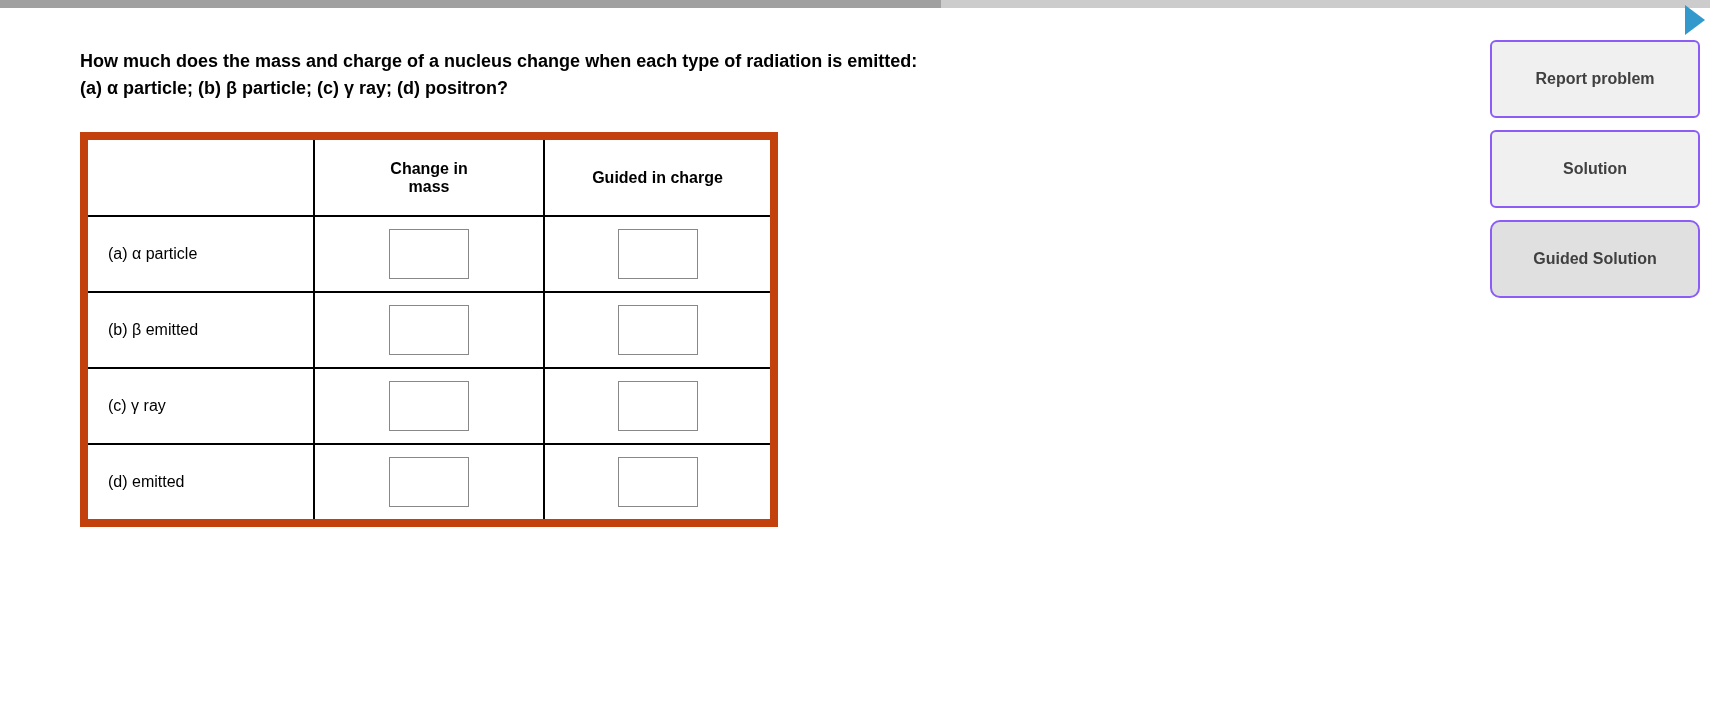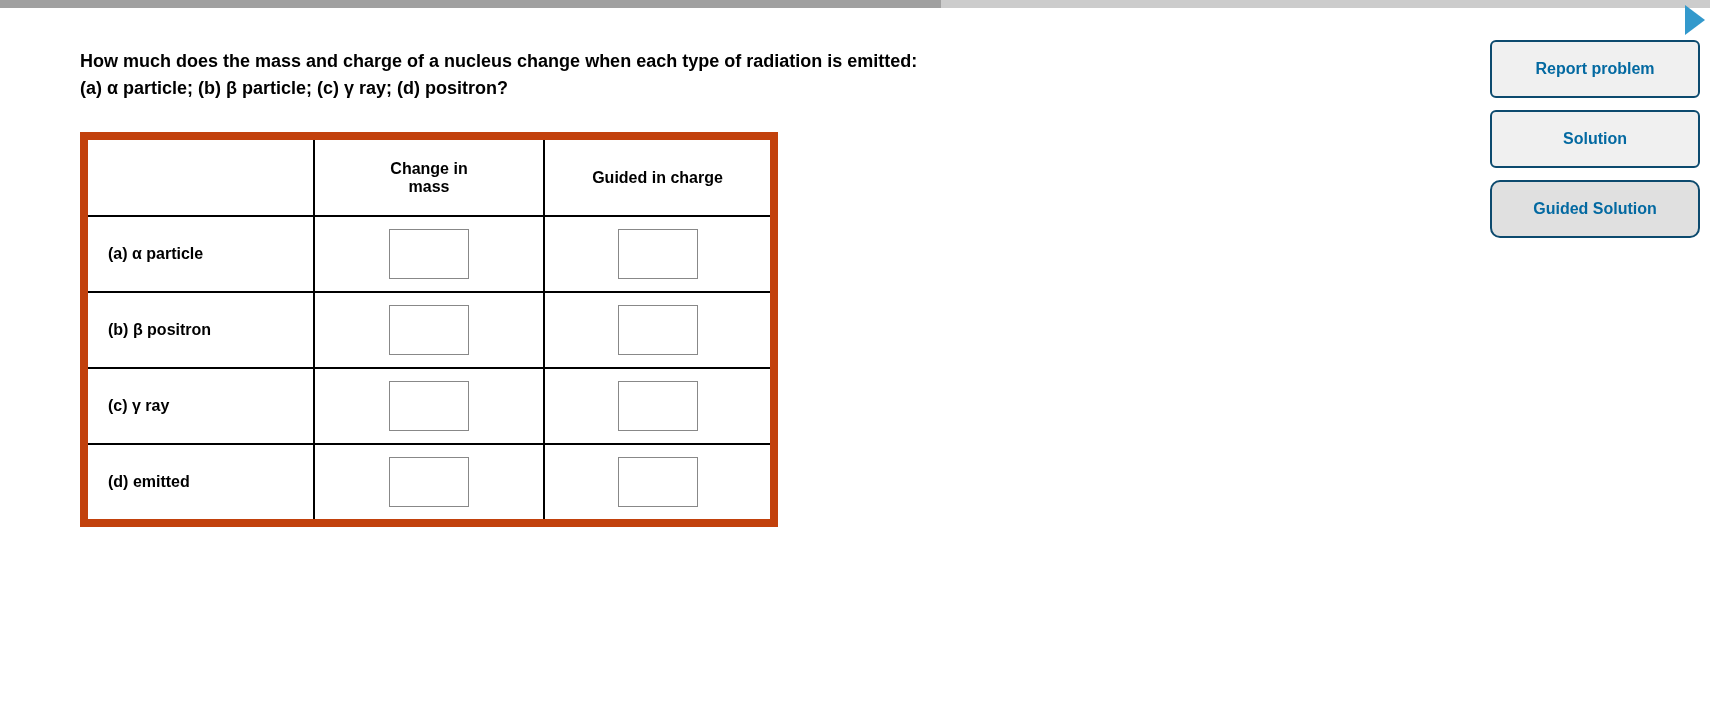--- a/index.html
+++ b/index.html
@@ -47,21 +47,21 @@
     }
 
     table th {
       font-weight: bold;
       font-size: 16px;
       background-color: #fff;
     }
 
     table td.row-label {
       text-align: left;
-      font-weight: bold;
+      font-weight: normal;
       font-size: 16px;
       min-width: 180px;
       padding: 14px 20px;
     }
 
     table td.input-cell {
       width: 160px;
       height: 75px;
     }
 
@@ -85,29 +85,29 @@
       right: 0;
       width: 240px;
       display: flex;
       flex-direction: column;
       gap: 12px;
       padding: 0 20px;
     }
 
     .sidebar-btn {
       width: 210px;
-      padding: 18px 10px;
+      padding: 28px 10px;
       font-size: 16px;
       font-weight: bold;
-      border: 2px solid #0c4a6e;
+      border: 2px solid #8b5cf6;
       border-radius: 6px;
       background-color: #f0f0f0;
       cursor: pointer;
       text-align: center;
-      color: #0369a1;
+      color: #404040;
     }
 
     .sidebar-btn.guided {
       background-color: #e0e0e0;
       border-radius: 10px;
     }
 
     
     .top-bar {
       height: 8px;
@@ -163,21 +163,21 @@
         <tr>
           <td class="row-label">(a) α particle</td>
           <td class="input-cell">
             <input type="text" class="input-box" value="" style="">
           </td>
           <td class="input-cell">
             <input type="text" class="input-box" value="" style="">
           </td>
         </tr>
         <tr>
-          <td class="row-label">(b) β positron</td>
+          <td class="row-label">(b) β emitted</td>
           <td class="input-cell">
             <input type="text" class="input-box" value="" style="">
           </td>
           <td class="input-cell">
             <input type="text" class="input-box" value="" style="">
           </td>
         </tr>
         <tr>
           <td class="row-label">(c) γ ray</td>
           <td class="input-cell">

